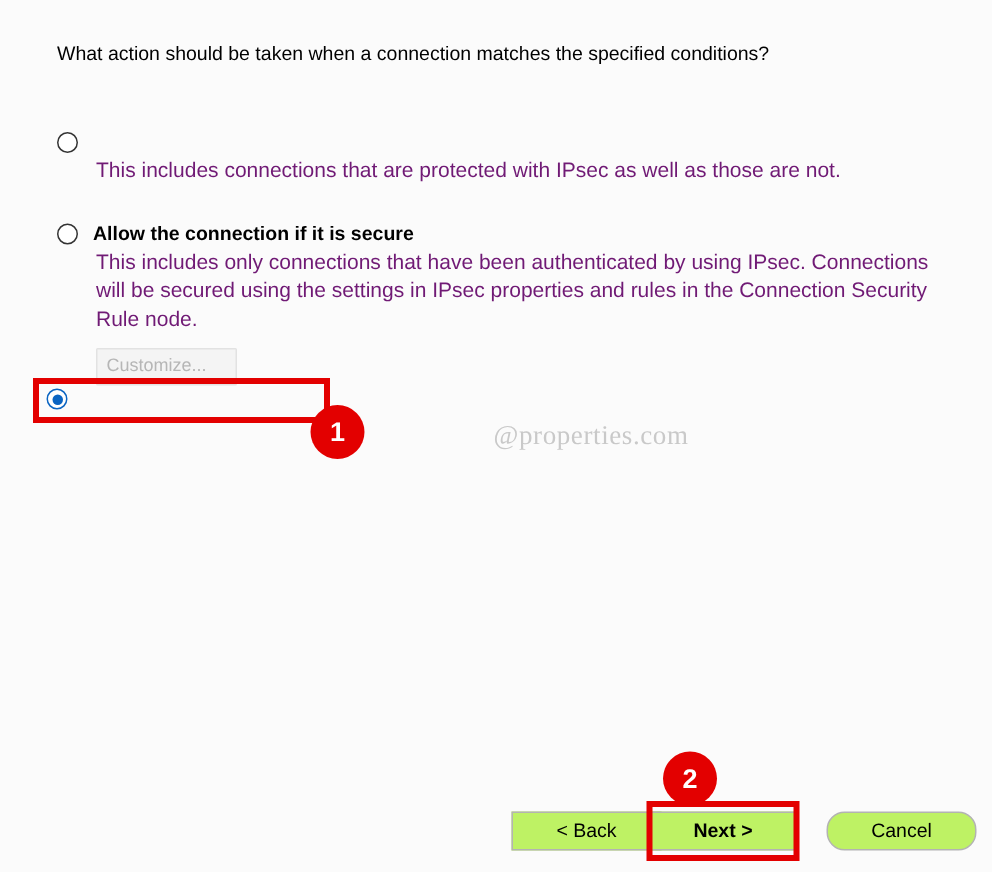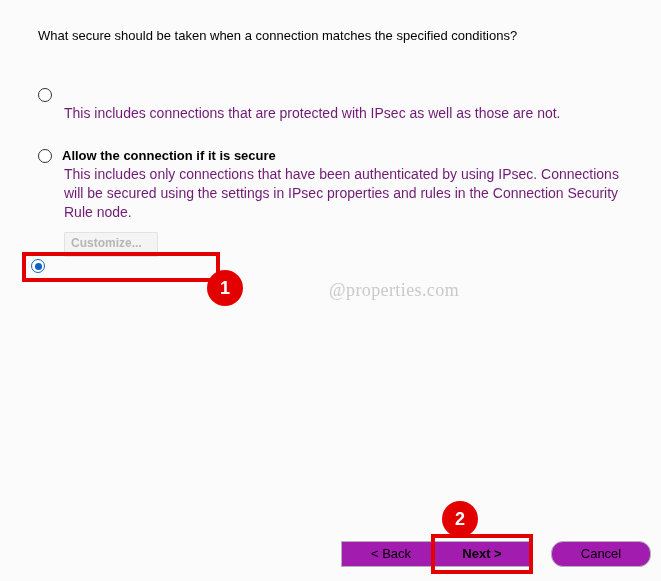--- a/index.html
+++ b/index.html
@@ -68,21 +68,20 @@
     width: 86px;
     height: 23px;
     background: #f4f4f4;
     border: 1px solid #e2e2e2;
     color: #b6b6b6;
     font-size: 12px;
     text-align: left;
     padding-left: 6px;
     line-height: 21px;
     border-radius: 1px;
-    font-weight: bold;
   }
   #opt1 { top: 88px; }
   #opt2 { top: 148px; }
   #opt3 { top: 259px; left: 31px; }
 
   .highlight-box1 {
     position: absolute;
     left: 22px;
     top: 252px;
     width: 198px;
@@ -115,21 +114,21 @@
     font-size: 18px;
     font-family: Georgia, serif;
     letter-spacing: .4px;
   }
 
   .footer-btn {
     position: absolute;
     top: 541px;
     width: 100px;
     height: 26px;
-    background: #a21caf;
+    background: #bef264;
     border: 1px solid #888;
     font-size: 13px;
     text-align: center;
     line-height: 24px;
     color: #000;
     box-sizing: border-box;
   }
   #btn-back   { left: 341px; border-color:#b3b3b3; }
   #btn-next   { left: 432px; border-color:#b3b3b3;font-weight:bold; }
   #btn-cancel { left: 551px; border-color:#b3b3b3;border-radius:12px; }
@@ -140,21 +139,21 @@
     top: 534px;
     width: 102px;
     height: 40px;
     border: 4px solid #e30000;
     box-sizing: border-box;
   }
 </style>
 </head>
 <body>
 
-<div class="prompt">What secure should be taken when a connection matches the specified conditions?</div>
+<div class="prompt">What action should be taken when a connection matches the specified conditions?</div>
 
 <div id="opt1" class="option">
   <div class="opt-row">
     <span class="radio"></span>
   </div>
   <div class="opt-desc">This includes connections that are protected with IPsec as well as those are not.</div>
 </div>
 
 <div id="opt2" class="option">
   <div class="opt-row">

